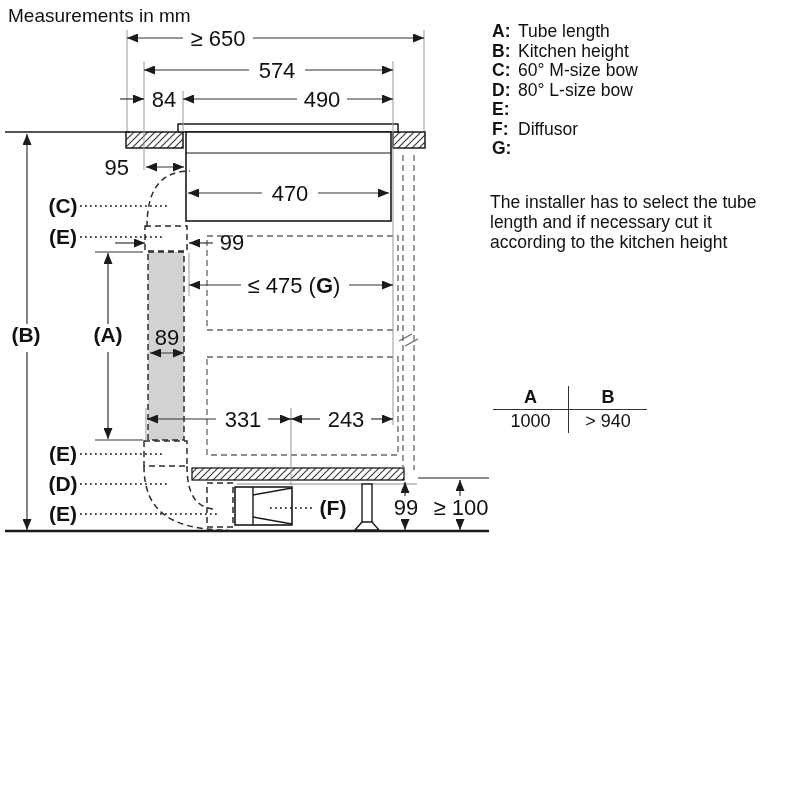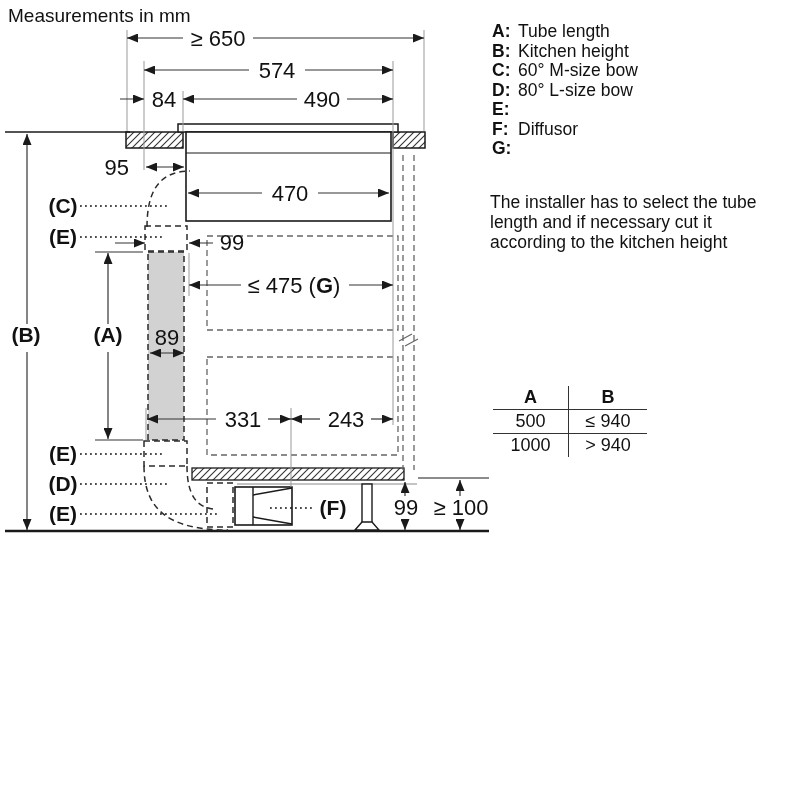--- a/index.html
+++ b/index.html
@@ -1,17 +1,17 @@
 <!DOCTYPE html>
 <html><head>
 <meta charset="utf-8">
 <style>
   html,body{margin:0;padding:0;background:#fff;}
   #page{position:relative;width:800px;height:800px;background:#fff;overflow:hidden;
-        font-family:"Liberation Sans", sans-serif;color:#111;border-radius:15px;}
+        font-family:"Liberation Sans", sans-serif;color:#111;}
   #title{position:absolute;left:8px;top:5px;font-size:19px;color:#111;}
   svg{position:absolute;left:0;top:0;}
   svg text{font-family:"Liberation Sans", sans-serif;fill:#111;}
   .dimtxt{font-size:22px;}
   .lbl{font-size:21px;font-weight:bold;}
   
   #legend{position:absolute;left:492px;top:22px;font-size:17.5px;line-height:19.5px;}
   .lg-row{display:flex;}
   .lg-key{font-weight:bold;width:26px;flex:0 0 26px;}
   #note{position:absolute;left:490px;top:192px;width:300px;font-size:17.5px;line-height:20px;}
@@ -229,24 +229,20 @@
   </div>
 
   <div id="note">The installer has to select the tube length and if necessary cut it according to the kitchen height</div>
 
   <table id="abtable">
     <tbody>
         <tr class="hline">
       <th class="ca">A</th>
       <th class="cb">B</th>
     </tr>
-    <tr class="hline">
-      <td class="ca">500</td>
-      <td class="cb">≤ 940</td>
-    </tr>
     <tr>
       <td class="ca">1000</td>
       <td class="cb">&gt; 940</td>
     </tr>
   </tbody>
     </table>
 
 </div>
 
 </body></html>

